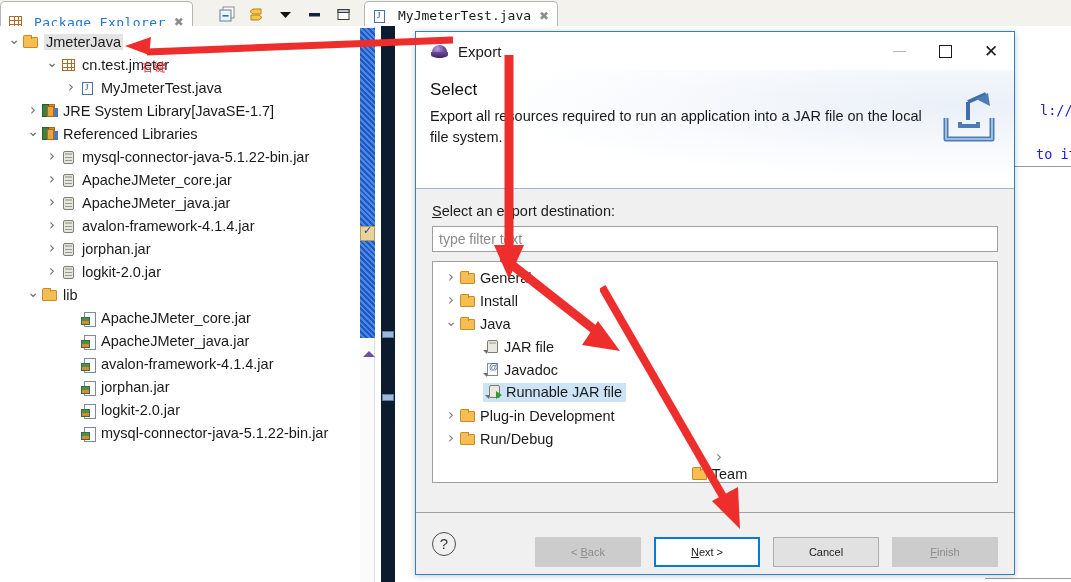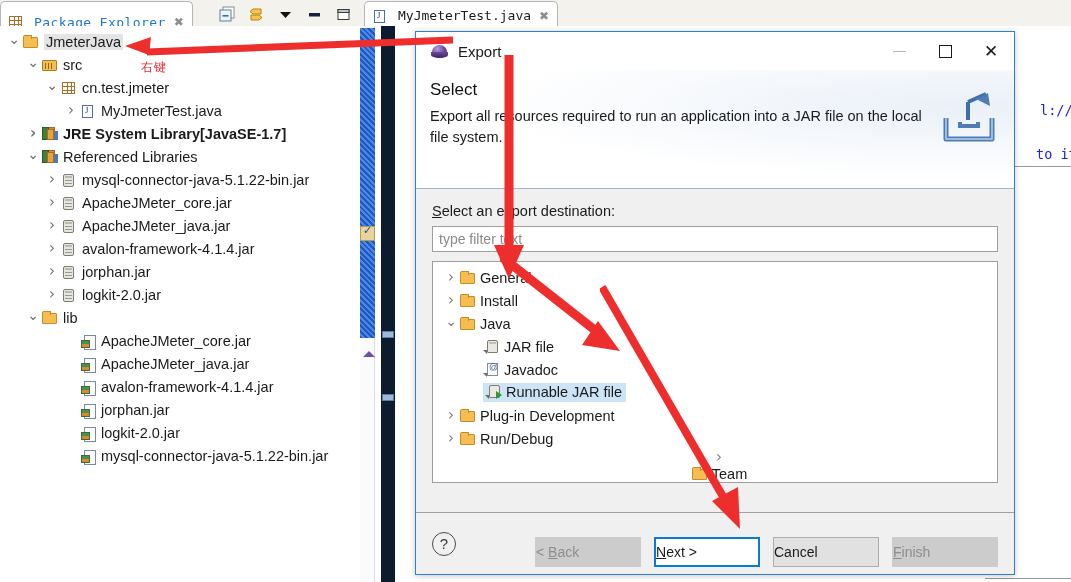--- a/index.html
+++ b/index.html
@@ -254,22 +254,22 @@
     flex:0 0 62px; background:#f0f0f0; border-top:1px solid #a0a0a0;
     display:flex; align-items:center; padding:0 16px; position:relative;
   }
   .help-icon {
     width:24px; height:24px; border:1.6px solid #4a4a4a; border-radius:50%;
     display:flex; align-items:center; justify-content:center;
     font-size:15px; color:#3a3a3a;
   }
   .btn-row { margin-left:auto; display:flex; align-items:center; gap:13px; }
   .dbtn {
-    width:106px; height:30px; font-size:14px;
-    display:flex; align-items:center; 
+    width:106px; height:30px; font-size:11px;
+    display:flex; align-items:center; justify-content:center;
     background:#cccccc; border:1px solid #cccccc; color:#8d8d8d;margin-top:16px;
   }
   .dbtn.enabled { background:#e1e1e1; border:1px solid #adadad; color:#1a1a1a; }
   .dbtn.focused {
     background:#ffffff; border:2px solid #0a7bd4; color:#1a1a1a;
   }
   .dbtn u { text-decoration: underline; }
 
   
   .ann { position:absolute; pointer-events:none; }
@@ -329,42 +329,35 @@
       </div>
     </div>
     <div class="tree-area" id="pkg-tree">
         <div class="tnode" style="padding-left: 6px;">
           <span class="twist open"></span>
           <span class="ticon">
             <span class="ic-folder-open"></span>
           </span>
           <span class="tlabel sel-soft">JmeterJava</span>
         </div>
-        <div class="tnode" style="padding-left: 25px;">
-          <span class="twist open"></span>
-          <span class="ticon">
-            <span class="ic-folder-pkgsrc"></span>
-          </span>
-          <span class="tlabel">src</span>
-        </div>
         <div class="tnode" style="padding-left: 44px;">
           <span class="twist open"></span>
           <span class="ticon">
             <span class="ic-package"></span>
           </span>
           <span class="tlabel">cn.test.jmeter</span>
         </div>
         <div class="tnode" style="padding-left: 63px;">
           <span class="twist closed"></span>
           <span class="ticon">
             <span class="ic-javafile"></span>
           </span>
           <span class="tlabel">MyJmeterTest.java</span>
         </div>
-        <div class="tnode" style="padding-left: 25px; font-weight: bold;">
+        <div class="tnode" style="padding-left: 25px;">
           <span class="twist closed"></span>
           <span class="ticon">
             <span class="ic-books"></span>
           </span>
           <span class="tlabel">JRE System Library</span>
           <span class="dim"> [JavaSE-1.7]</span>
         </div>
         <div class="tnode" style="padding-left: 25px;">
           <span class="twist open"></span>
           <span class="ticon">

